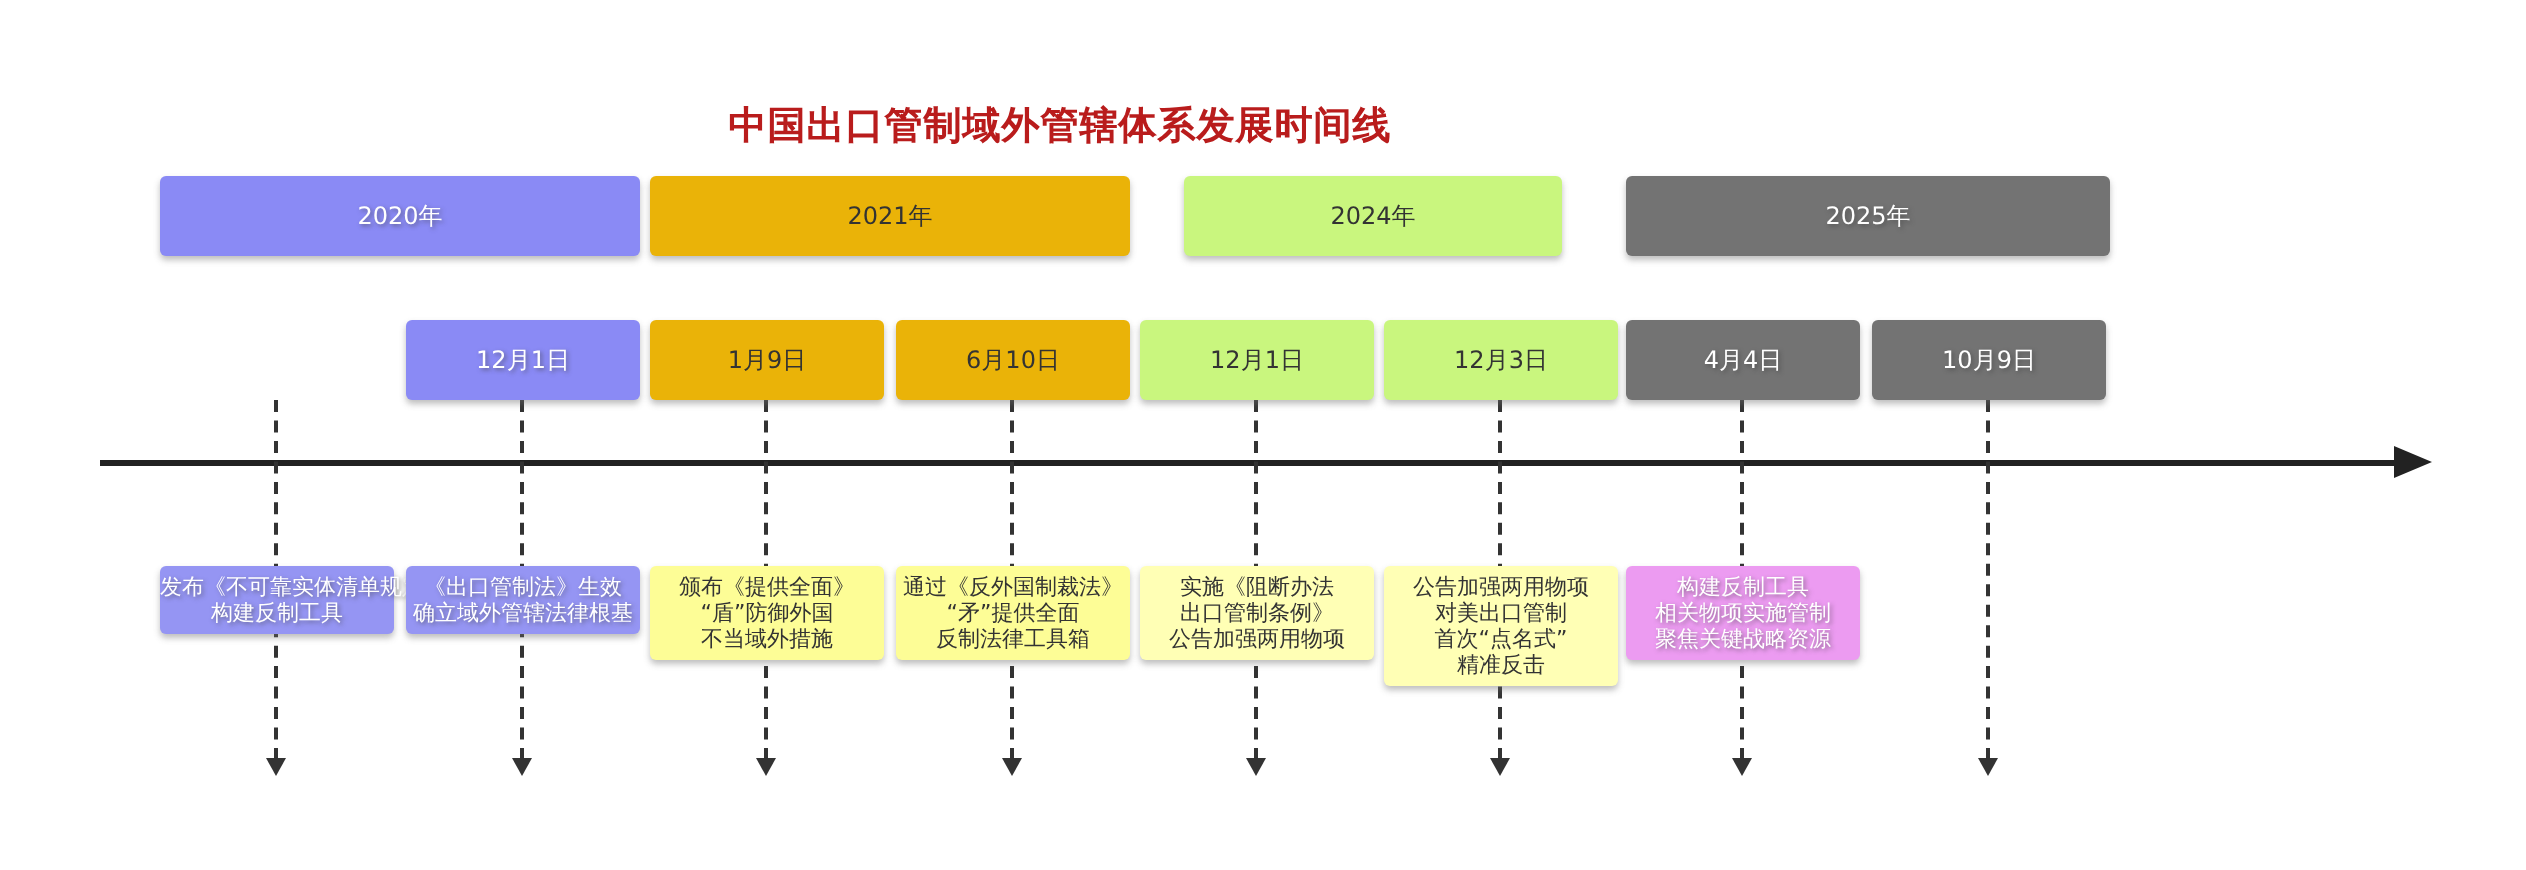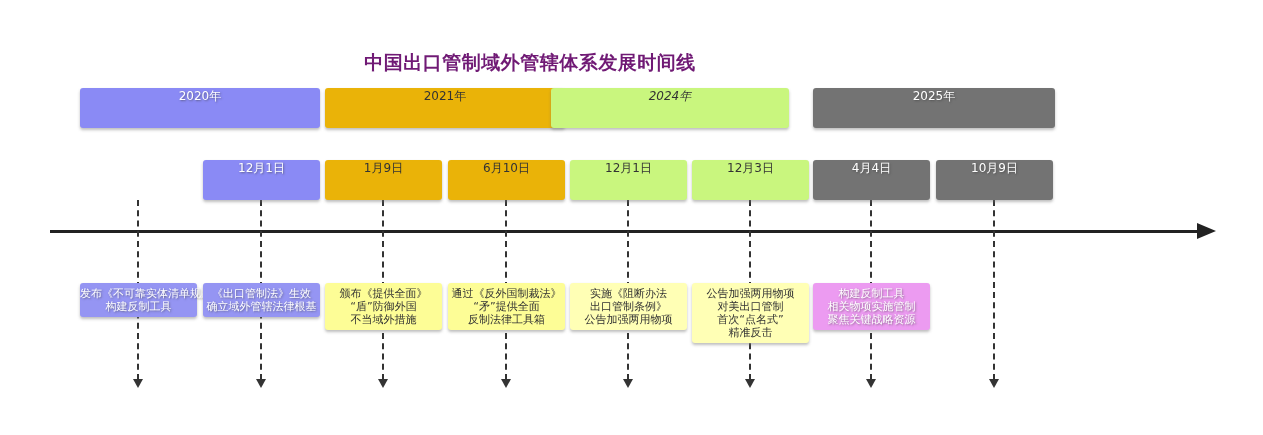--- a/index.html
+++ b/index.html
@@ -2,33 +2,33 @@
 <html><head>
 <meta charset="utf-8">
 <style>
   * { margin:0; padding:0; box-sizing:border-box; }
   html,body { background:#ffffff; }
   body { font-family:"DejaVu Sans","Liberation Sans",sans-serif; }
   .canvas { position:relative; width:1263px; height:435px; background:#ffffff; overflow:hidden; }
 
   .title {
     position:absolute; top:50px; left:0; width:1060px;
-    text-align:center; font-size:19px; font-weight:bold; color:#701a75;
+    text-align:center; font-size:19px; font-weight:bold; color:#b91c1c;
     letter-spacing:0.5px;
   }
 
   .box {
-    position:absolute; display:flex; justify-content:center;
+    position:absolute; display:flex; align-items:center; justify-content:center;
     border-radius:3px; box-shadow:0 2px 3px rgba(110,110,110,0.45);
     font-size:12px; z-index:2;
   }
   .year { top:88px; height:40px; }
   .yr0 { left:80px;  width:240px; }
   .yr1 { left:325px; width:240px; }
-  .yr2 { left:551px; width:238px;font-style:italic; }
+  .yr2 { left:592px; width:189px; }
   .yr3 { left:813px; width:242px; }
 
   .date { top:160px; height:40px; width:117px; left:var(--cx); }
 
   .desc {
     position:absolute; top:283px; width:117px; left:var(--cx);
     border-radius:3px; box-shadow:0 2px 3px rgba(110,110,110,0.45);
     font-size:11px; line-height:13px; text-align:center; padding:4px 0;
     z-index:2;
   }

